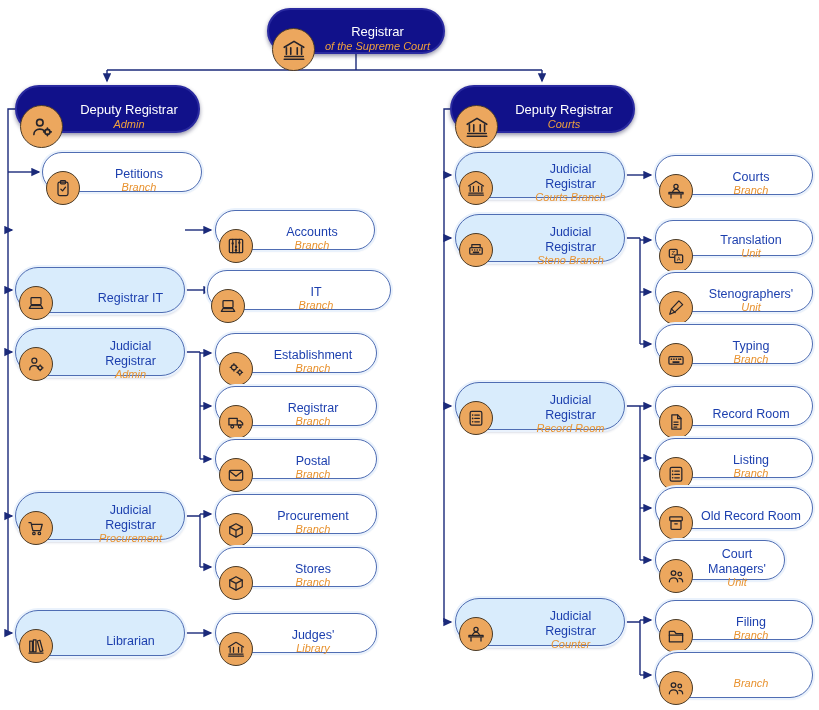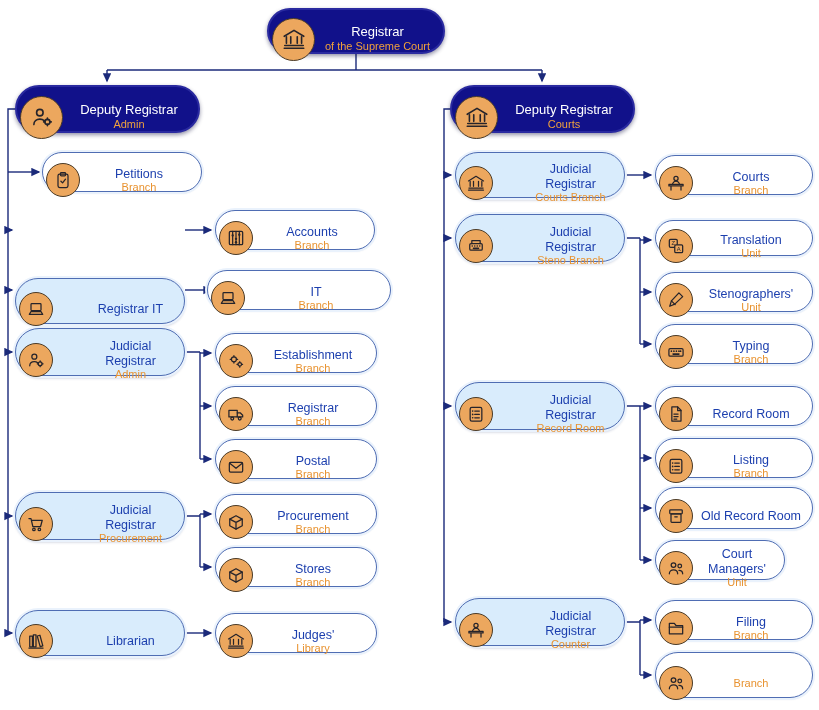--- a/index.html
+++ b/index.html
@@ -1,33 +1,33 @@
 <!DOCTYPE html>
 <html><head>
 <meta charset="utf-8">
 <style>
   html,body{margin:0;padding:0;background:#fff;}
   body{width:819px;height:710px;font-family:"Liberation Sans",sans-serif;}
   .stage{position:relative;width:819px;height:710px;overflow:hidden;}
   svg.wires{position:absolute;left:0;top:0;z-index:1;}
-  .node{position:absolute;z-index:2;display:flex;align-items:center;gap:5px;
+  .node{position:absolute;z-index:2;display:flex;gap:5px;
         border-radius:999px;box-sizing:border-box;padding:18px 8px 2px 3px;}
   .white{background:#ffffff;border:1.6px solid #4f6db3;box-shadow:0 0 0 2px #eaf2fc,0 1px 2px rgba(20,40,100,.25);}
   .blue{background:#d9ecfc;border:1.6px solid #4f6db3;box-shadow:0 0 0 2px #eaf2fc,0 2px 3px rgba(20,40,100,.3);gap:32px;}
   .head{background:#11118a;border:2px solid #2a2aa0;box-shadow:0 2px 4px rgba(10,10,60,.45);}
   .circ{flex:0 0 auto;width:32px;height:32px;border-radius:50%;background:#eca75e;
         border:1.6px solid #4a3b28;display:flex;align-items:center;justify-content:center;}
   .head .circ{width:41px;height:41px;}
   .ic{width:20px;height:20px;fill:none;stroke:#26242b;stroke-width:1.5;
       stroke-linecap:round;stroke-linejoin:round;color:#26242b;}
   .head .ic{width:26px;height:26px;}
   .txt{flex:1;display:flex;flex-direction:column;align-items:center;justify-content:center;
        text-align:center;line-height:1.15;min-width:0;}
   .t{color:#1c3fae;font-size:12.5px;}
-  .s{color:#e8922f;font-size:11px;}
+  .s{color:#e8922f;font-size:11px;font-style:italic;}
   .head .t{color:#ffffff;font-size:13px;}
   .head .s{color:#f0a13c;}
   .small .t{font-size:11.3px;line-height:1.12;}
   .defs{position:absolute;width:0;height:0;overflow:hidden;}
 </style>
 </head>
 <body>
 
 <div class="stage">
 
@@ -251,21 +251,21 @@
         <svg class="ic">
           <use href="#i-abacus"></use>
         </svg>
       </span>
     <span class="txt">
       <span class="t">Accounts</span>
       <span class="s">Branch</span>
     </span>
   </div>
 
-  <div class="node blue" style="left:15px;top:278px;width:170px;height:46px">
+  <div class="node blue" style="left:15px;top:267px;width:170px;height:46px">
     <span class="circ">
         <svg class="ic">
           <use href="#i-laptop"></use>
         </svg>
       </span>
     <span class="txt">
       <span class="t">Registrar IT</span>
       <span class="s"></span>
     </span>
   </div>

